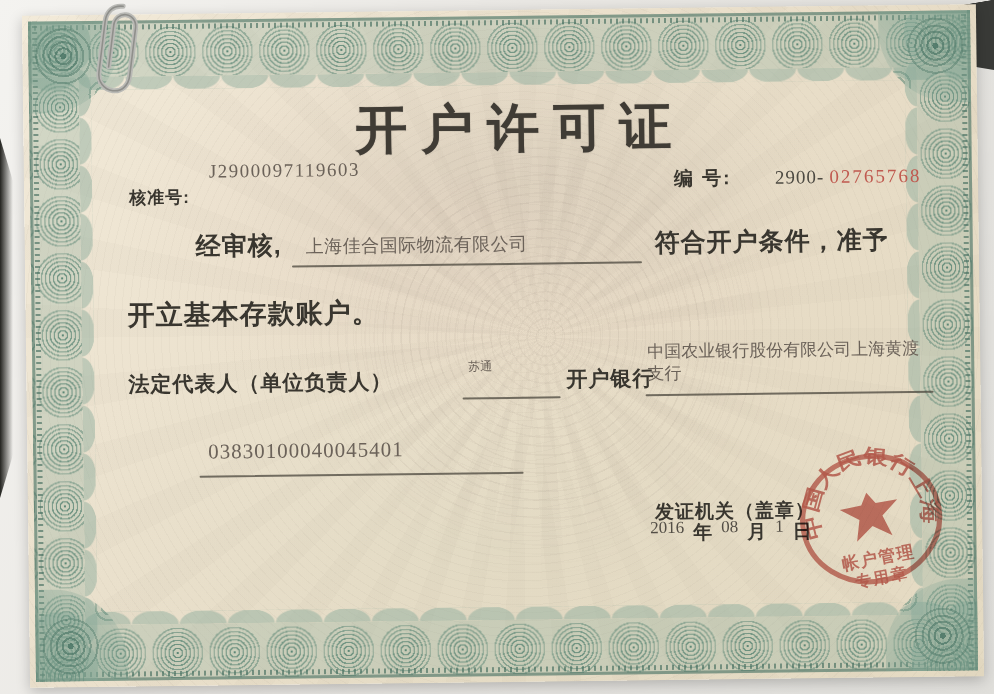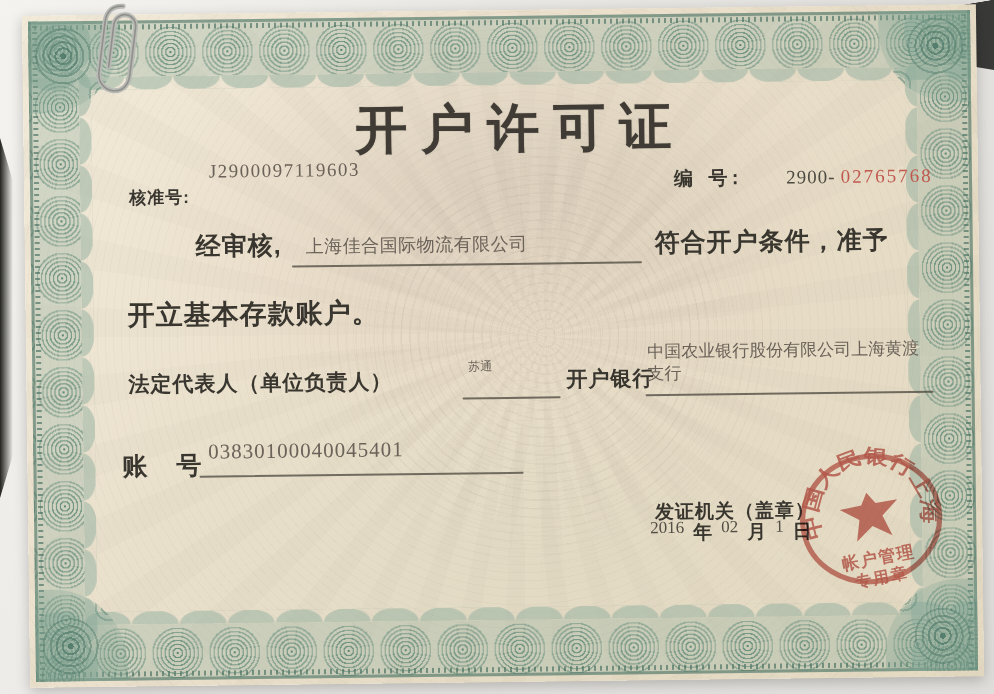--- a/index.html
+++ b/index.html
@@ -105,21 +105,21 @@
   .rule { position:absolute; z-index:4; height:2px; background:rgba(74,69,60,.75); border-radius:1px; }
 
   .title { left:292px; top:84px; width:410px; text-align:center;
       font-family:"Liberation Serif", serif; font-weight:bold; font-size:52px;
       letter-spacing:14px; color:#403c35; text-shadow:0 0 1px rgba(64,60,53,.6); }
 
   .approval-label { left:105px; top:156px; font-size:17px;margin-top:16px; }
   .approval-value { left:185px; top:147px; font-size:19px; letter-spacing:1.5px; }
 
   .serial-row { left:650px; top:158px; font-size:19px; }
-  .serial-label { font-weight:bold; letter-spacing:2px;font-family:Liberation Mono, monospace; }
+  .serial-label { font-weight:bold; letter-spacing:2px; }
   .serial-prefix { font-family:"Liberation Serif", serif; color:#4d4a42; letter-spacing:1px;margin-left:38px; }
   .serial-number { font-family:"Liberation Serif", serif; color:#c05a50; letter-spacing:2px; }
 
   .reviewed-label { left:171px; top:216px; font-size:25px; }
   .company-name { left:281px; top:222px; font-size:18px; letter-spacing:.5px; }
   .condition-text { left:630px; top:218px; font-size:25px; }
   .account-type { left:102px; top:283px; font-size:27px; letter-spacing:1px; }
 
   .legalrep-label { left:102px; top:356px; font-size:21px; }
   .legalrep-value { left:442px; top:348px; font-size:12px; }
@@ -179,29 +179,28 @@
     <div class="txt lbl account-type">开立基本存款账户。</div>
 
     <div class="txt lbl legalrep-label">法定代表人（单位负责人）</div>
     <div class="txt val legalrep-value">苏通</div>
     <div class="rule" style="left:436px; top:387px; width:98px;"></div>
 
     <div class="txt lbl bank-label">开户银行</div>
     <div class="txt val bank-value">中国农业银行股份有限公司上海黄渡支行</div>
     <div class="rule" style="left:619px; top:386px; width:288px;"></div>
 
-    <div class="txt lbl accno-label">账　号</div>
     <div class="txt val accno-value">03830100040045401</div>
     <div class="rule" style="left:172px; top:462px; width:324px;"></div>
 
     <div class="txt lbl authority-label">发证机关（盖章）</div>
     <div class="txt date-row">
       <span class="num">2016</span>
       <span class="unit">年</span>
-      <span class="num">02</span>
+      <span class="num">08</span>
       <span class="unit">月</span>
       <span class="num">1</span>
       <span class="unit">日</span>
     </div>
 
     <svg class="seal" viewBox="0 0 200 200">
       <g fill="none" stroke="#c0524a">
         <ellipse cx="100" cy="103" rx="67" ry="61" stroke-width="5" opacity="0.8"></ellipse>
       </g>
       <defs>

